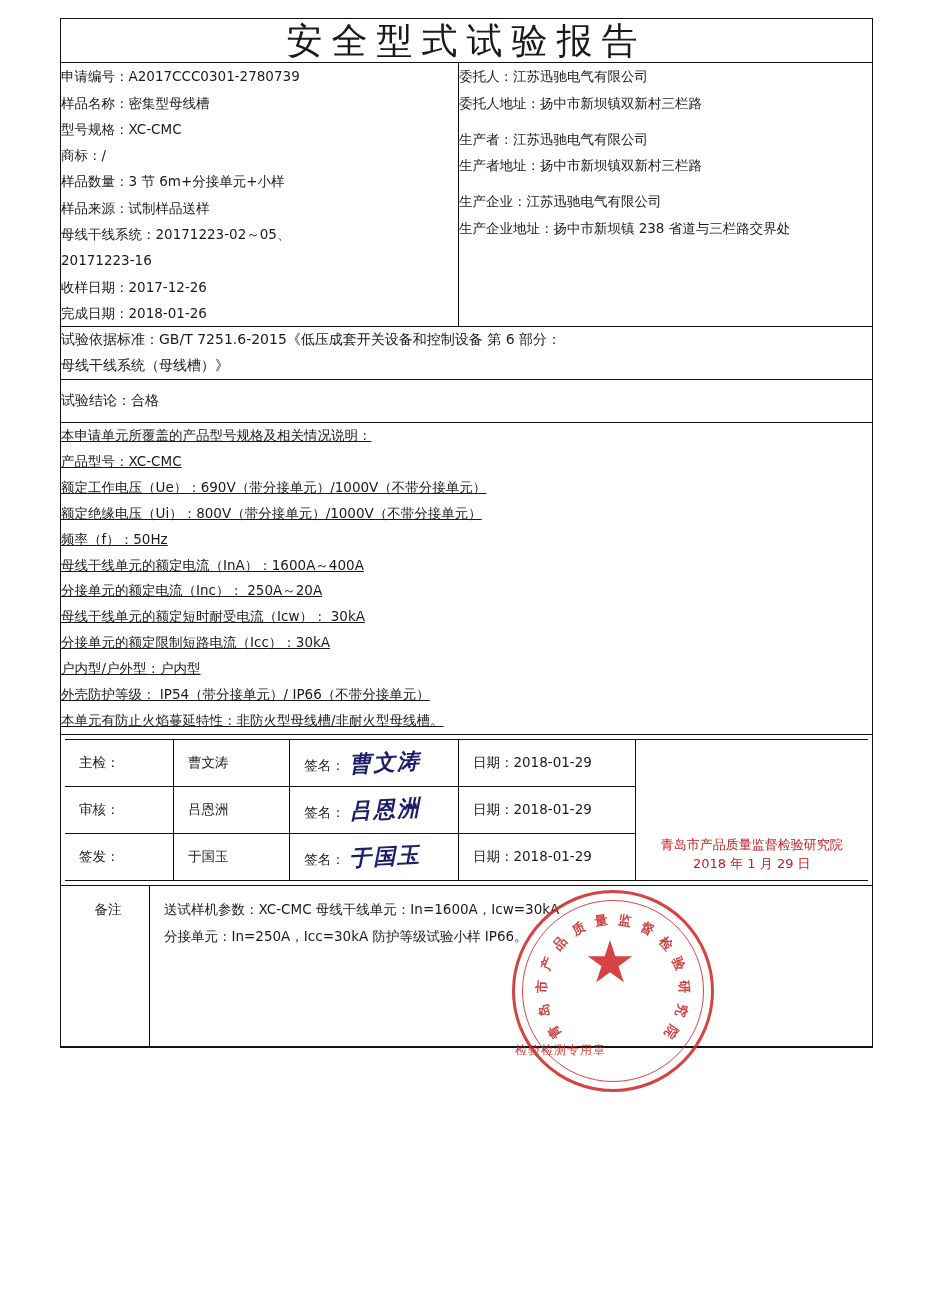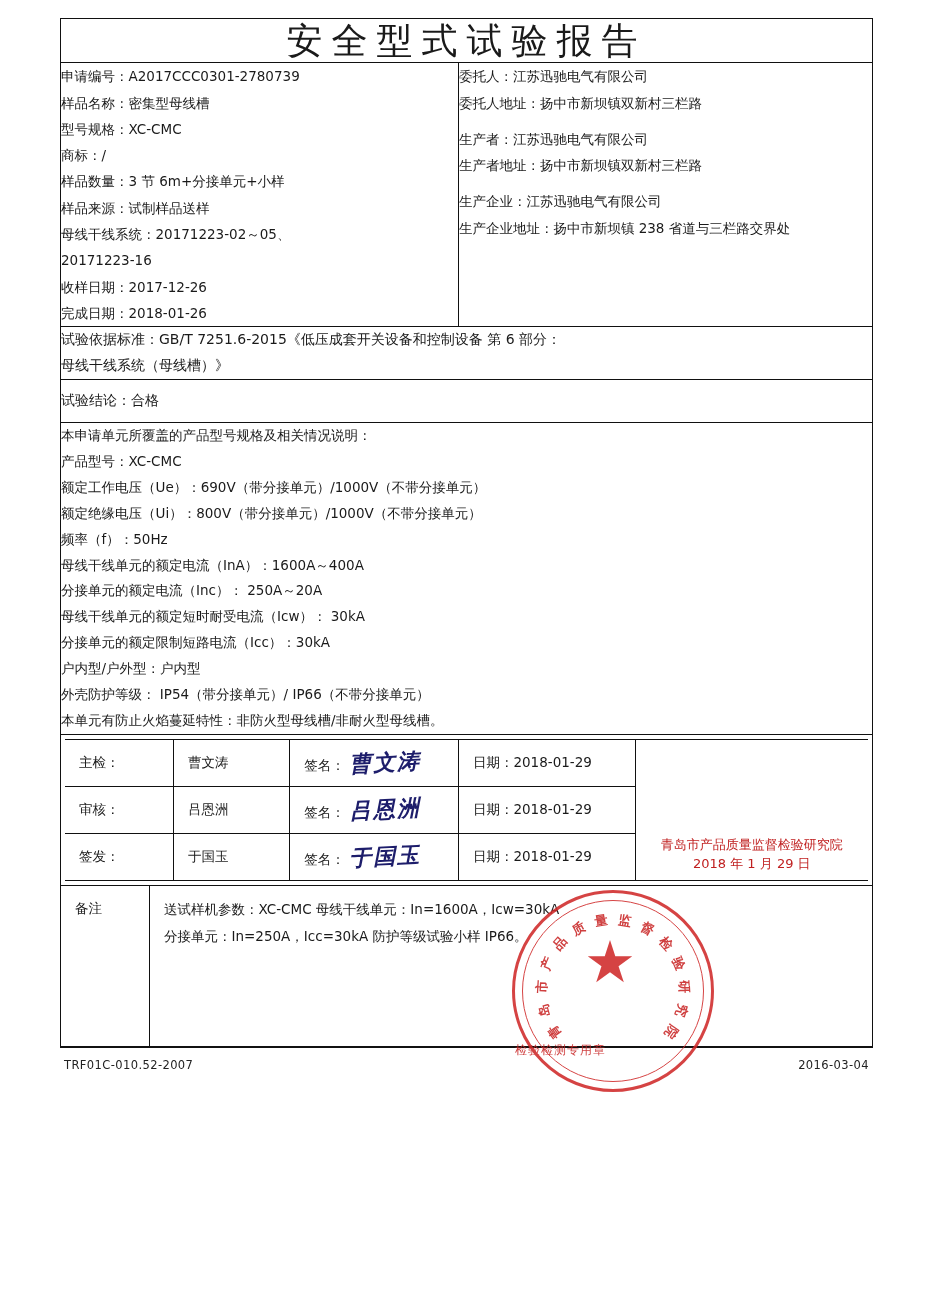--- a/index.html
+++ b/index.html
@@ -73,20 +73,21 @@
     padding: 9px 10px 10px 16px;
     font-size: 14px;
     line-height: 1.85;
   }
   .band.small-pad { padding-top: 8px; padding-bottom: 8px; margin-left: 17px; }
 
   .spec-block {
     padding: 9px 10px 10px 16px;
     font-size: 13.5px;
     line-height: 1.92;
+    text-decoration: underline;
   }
 
   
   .sig-table {
     border-collapse: collapse;
     width: 100%;
     table-layout: fixed;
   }
   .sig-table td {
     border: 1.2px solid #111;
@@ -195,25 +196,24 @@
     table-layout: fixed;
   }
   .remark-table td {
     border: 1.2px solid #111;
     font-size: 13.5px;
     vertical-align: top;
     padding: 10px 8px 10px 14px;
     line-height: 2;
   }
   .remark-label {
-    text-align: left;
+    text-align: center;
     vertical-align: middle;
     width: 66px;
     padding-left: 0;
-    font-family: Liberation Mono, monospace;
   }
   .remark-body { height: 140px; }
 
   
   .footer {
     display: flex;
     justify-content: space-between;
     font-size: 11.5px;
     color: #222;
     padding: 10px 4px 0 4px;
@@ -359,24 +359,20 @@
                   <div>分接单元：In=250A，Icc=30kA     防护等级试验小样 IP66。</div>
                 </td>
               </tr>
             </tbody>
           </table>
         </td>
       </tr>
     </tbody>
   </table>
 
-  <div class="footer">
-    <div>TRF01C-010.52-2007</div>
-    <div>2016-03-04</div>
-  </div>
 
   <div class="seal">
     <div class="inner-ring"></div>
     <div class="ring-text" id="seal-ring">
         <span style="transform: rotate(-125deg) translate(-50%, -80px);">青</span>
         <span style="transform: rotate(-105.769deg) translate(-50%, -80px);">岛</span>
         <span style="transform: rotate(-86.5385deg) translate(-50%, -80px);">市</span>
         <span style="transform: rotate(-67.3077deg) translate(-50%, -80px);">产</span>
         <span style="transform: rotate(-48.0769deg) translate(-50%, -80px);">品</span>
         <span style="transform: rotate(-28.8462deg) translate(-50%, -80px);">质</span>

